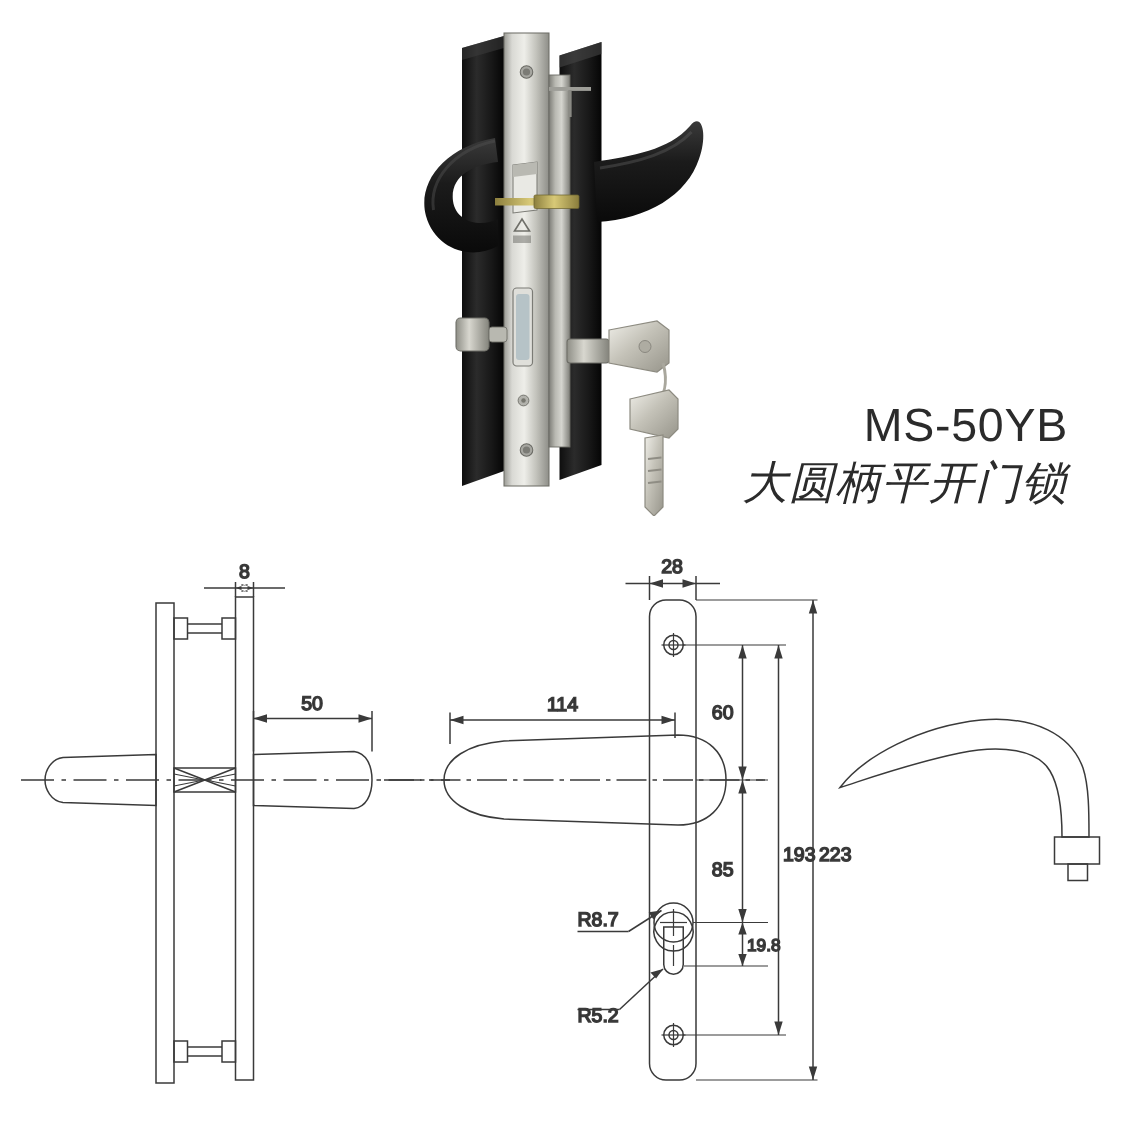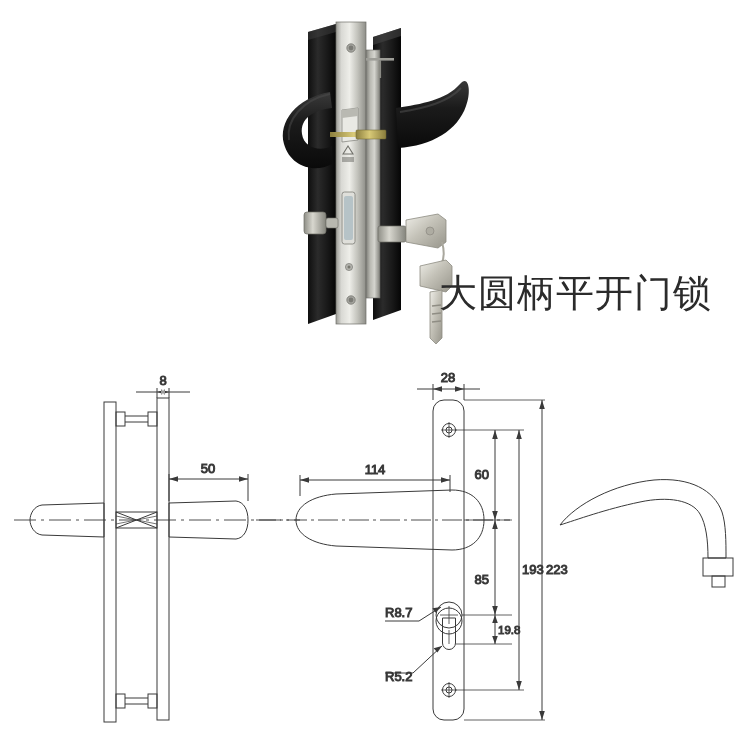--- a/index.html
+++ b/index.html
@@ -40,25 +40,26 @@
     text-align: right;
     line-height: 1.05;
   }
   #model-code {
     font-size: 31px;
     letter-spacing: 0.5px;
     color: #2b2b2b;
     font-family: "Liberation Sans", "DejaVu Sans", sans-serif;
   }
   #product-name {
-    font-size: 38px;
+    font-size: 30px;
     margin-top: 6px;
     letter-spacing: 1px;
     color: #2b2b2b;
     font-family: "DejaVu Sans", sans-serif;
+    font-style: italic;
   }
 
   
   #drawing-block {
     position: absolute;
     left: 0;
     top: 372px;
     width: 750px;
     height: 378px;
   }
@@ -195,20 +196,21 @@
         <path d="M172 228 C 176 242, 172 252, 166 258" fill="none" stroke="#a9a79d" stroke-width="2"></path>
 
         <path d="M150 252 L176 246 L182 252 L182 272 L176 278 L150 272 Z" fill="url(#keyG)" stroke="#8d8b81" stroke-width="0.8"></path>
         <path d="M160 278 L172 276 L172 324 L166 330 L160 324 Z" fill="url(#keyG)" stroke="#8d8b81" stroke-width="0.8"></path>
         <path d="M162 292 l9 -1 M162 300 l9 -1 M162 308 l9 -1" stroke="#8f8d84" stroke-width="1.4"></path>
       </g>
     </svg>
   </div>
 
   <div id="title-block">
+    <div id="model-code">MS-50YB</div>
     <div id="product-name">大圆柄平开门锁</div>
   </div>
 
   <div id="drawing-block">
     <svg id="drawing-svg" viewBox="0 0 750 378" xmlns="http://www.w3.org/2000/svg" stroke="#3a3a3a" fill="none" stroke-width="1">
 
       <g>
 
         <rect x="104" y="30" width="12" height="320"></rect>
 

